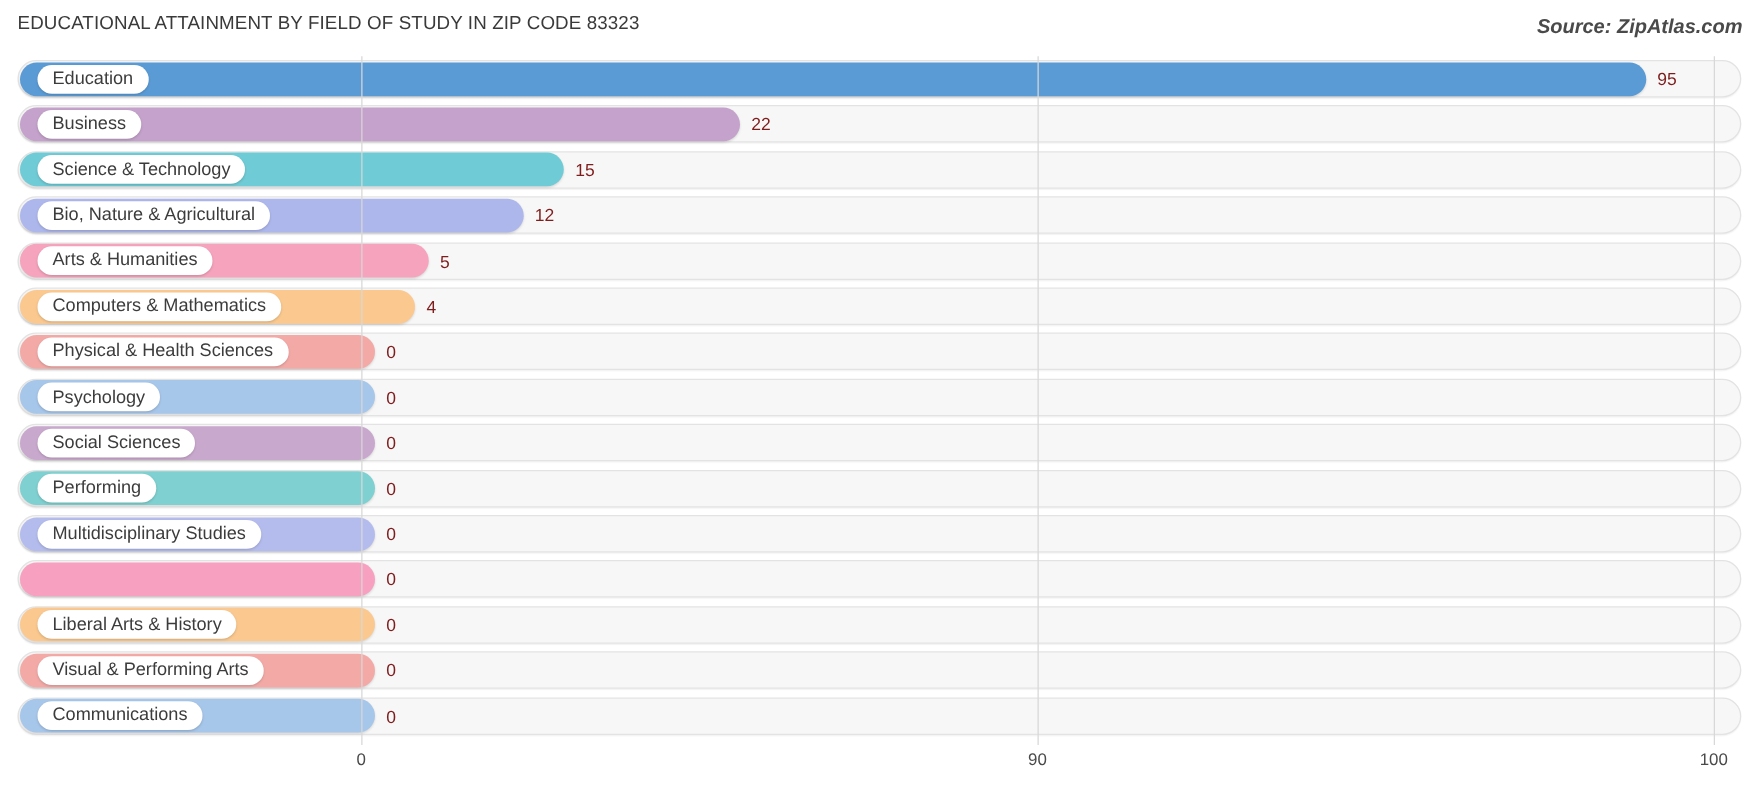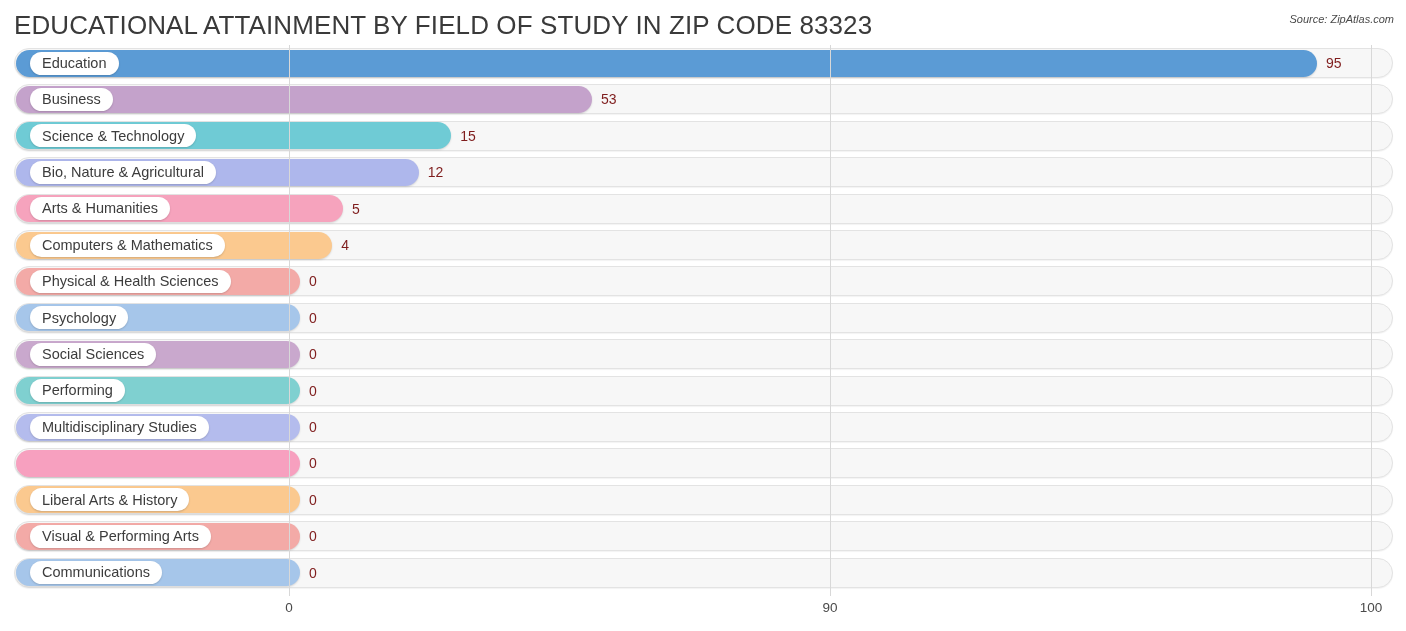--- a/index.html
+++ b/index.html
@@ -19,34 +19,35 @@
   #header {
     position: absolute;
     left: 0; top: 0;
     width: 1406px;
     height: 45px;
   }
   #chart-title {
     position: absolute;
     left: 14px;
     top: 10px;
-    font-size: 26px;
+    font-size: 15px;
     letter-spacing: 0.1px;
     color: #3a3a3a;
     font-weight: 400;
     white-space: nowrap;
   }
   #source-label {
     position: absolute;
     right: 12px;
     top: 13px;
-    font-size: 11px;
+    font-size: 16px;
     font-style: italic;
     color: #4a4a4a;
     white-space: nowrap;
+    font-weight: bold;
   }
 
   
   #plot {
     position: absolute;
     left: 0;
     top: 45px;
     width: 1292px;
     height: 551px;
   }
@@ -159,21 +160,21 @@
         <span>Education</span>
       </div>
       <div class="val-out" style="left: 1325.9px;">95</div>
     </div>
     <div class="row" style="top: 36.4px;">
       <div class="track"></div>
       <div class="bar" style="left: 16px; width: 575.96px; background: rgb(196, 162, 203);"></div>
       <div class="cat-pill">
         <span>Business</span>
       </div>
-      <div class="val-out" style="left: 600.96px;">53</div>
+      <div class="val-out" style="left: 600.96px;">22</div>
     </div>
     <div class="row" style="top: 72.8px; padding-left: 41px;">
       <div class="track"></div>
       <div class="bar" style="left: 16px; width: 435.3px; background: rgb(111, 203, 213);"></div>
       <div class="cat-pill">
         <span>Science &amp; Technology</span>
       </div>
       <div class="val-out" style="left: 460.3px;">15</div>
     </div>
     <div class="row" style="top: 109.2px;">

